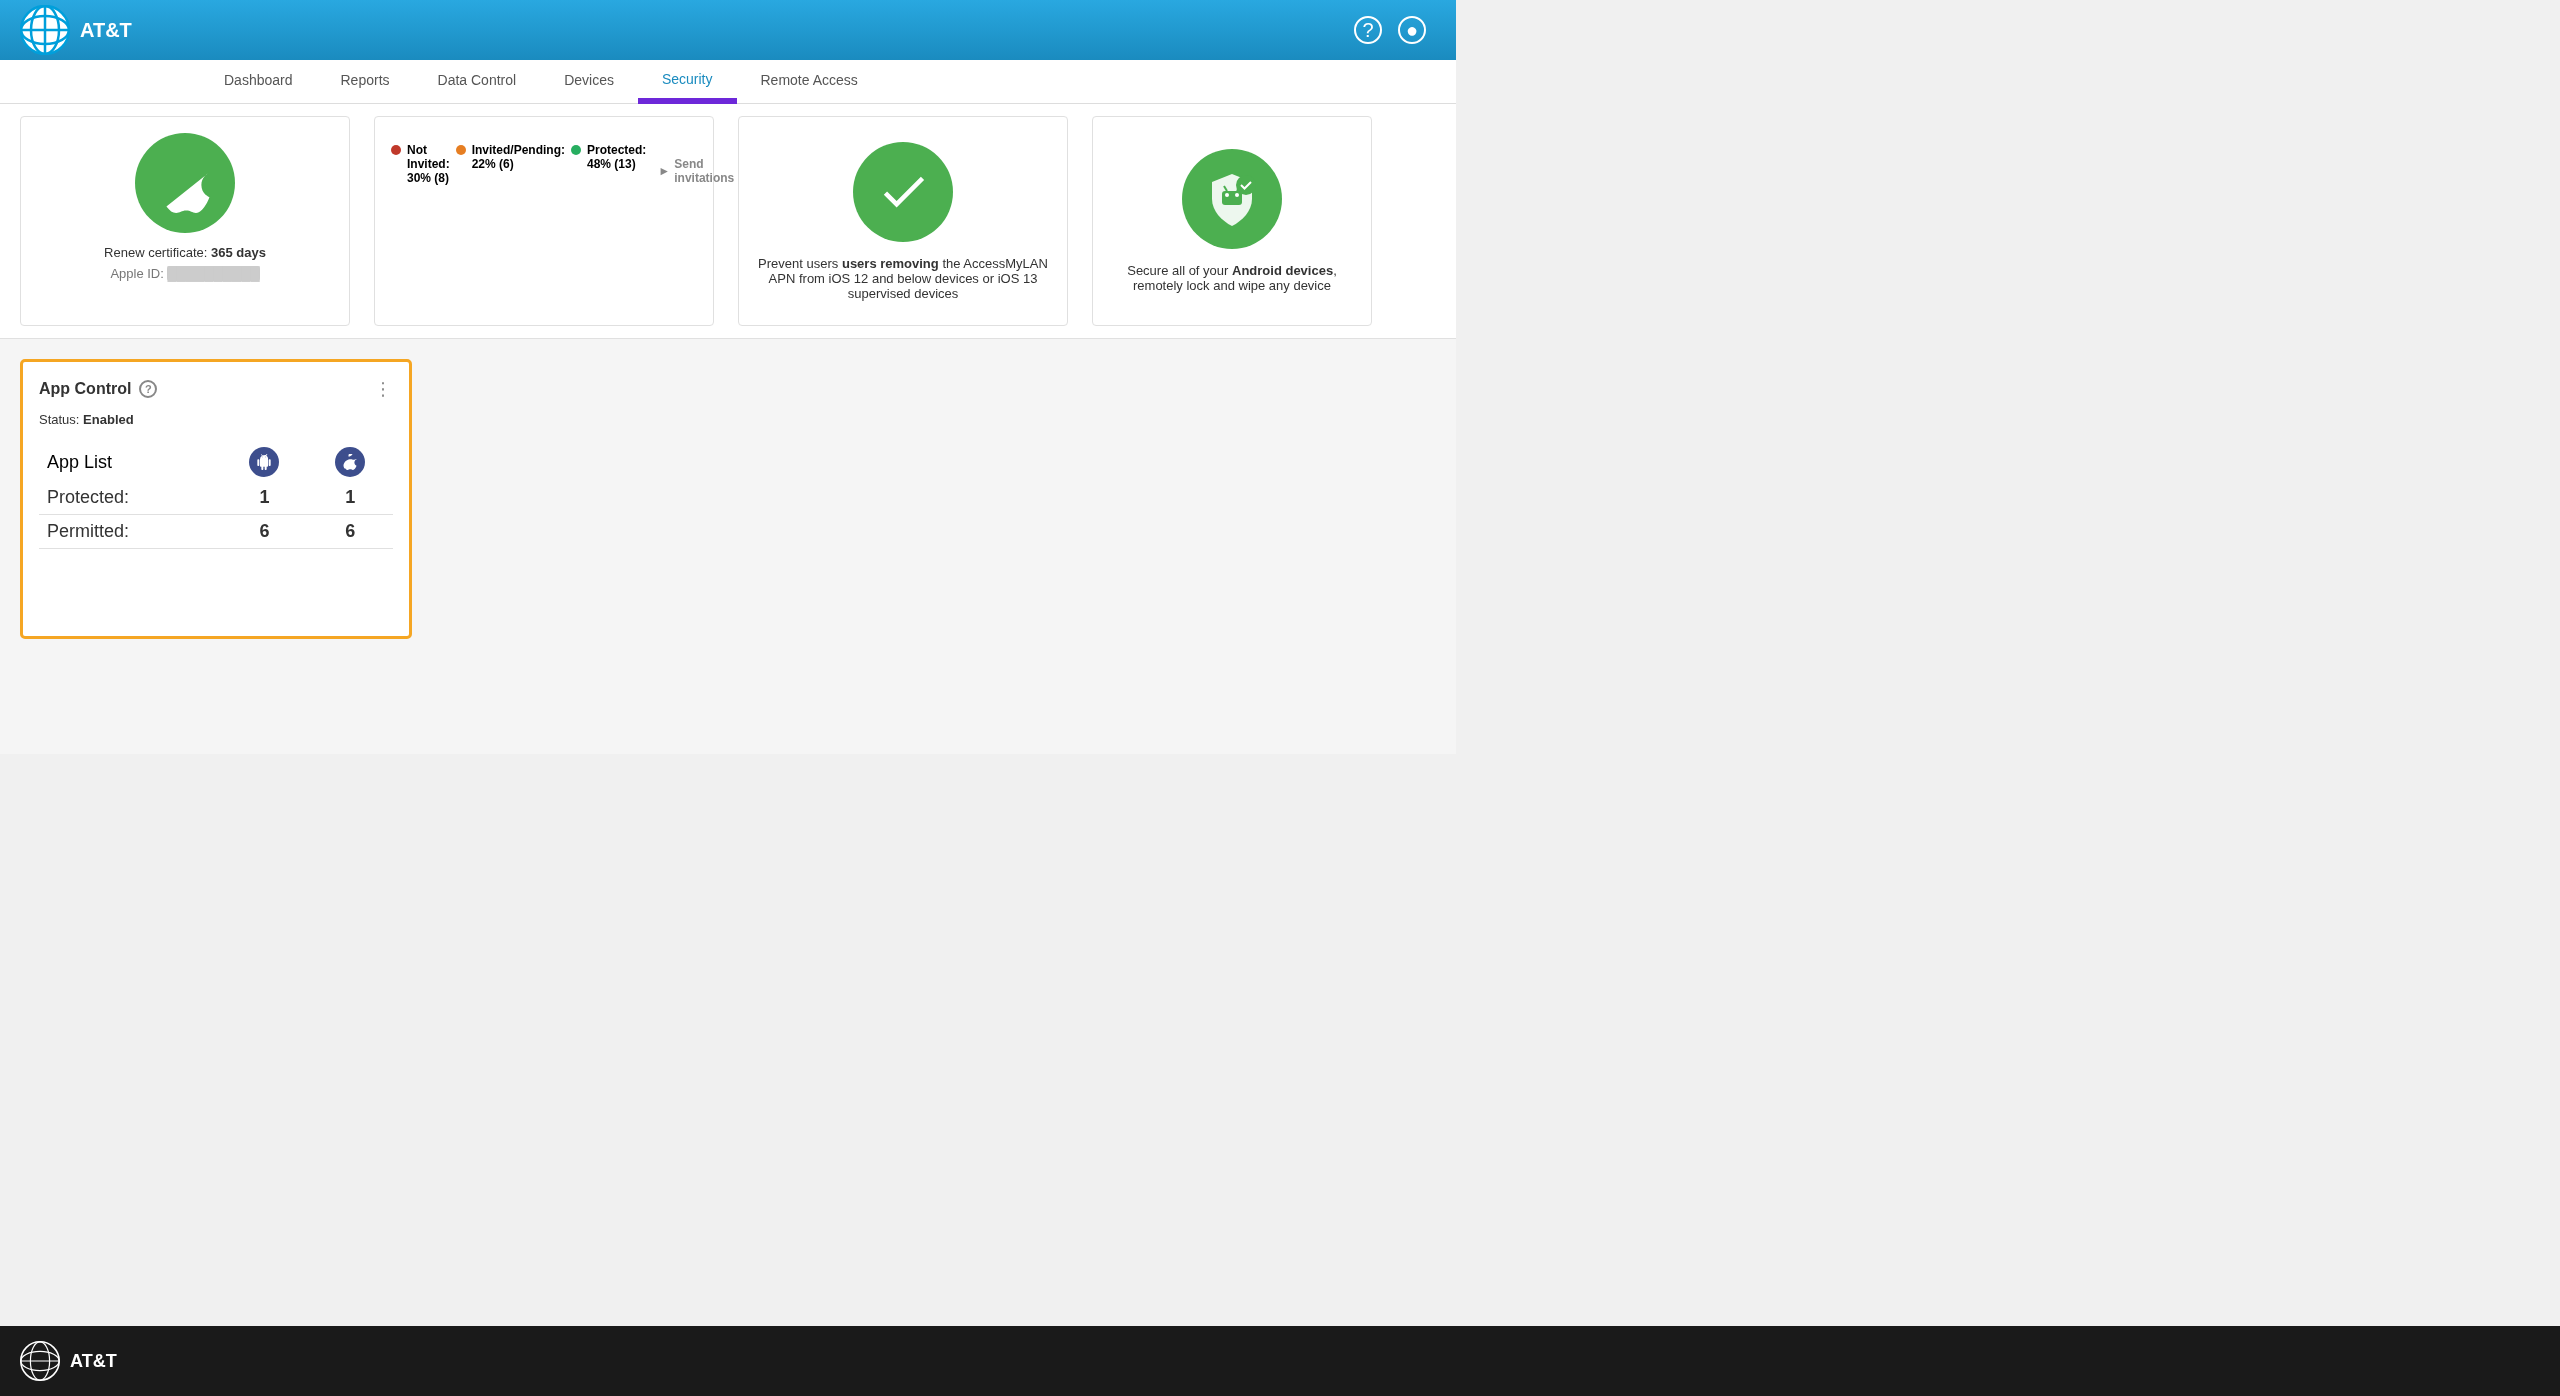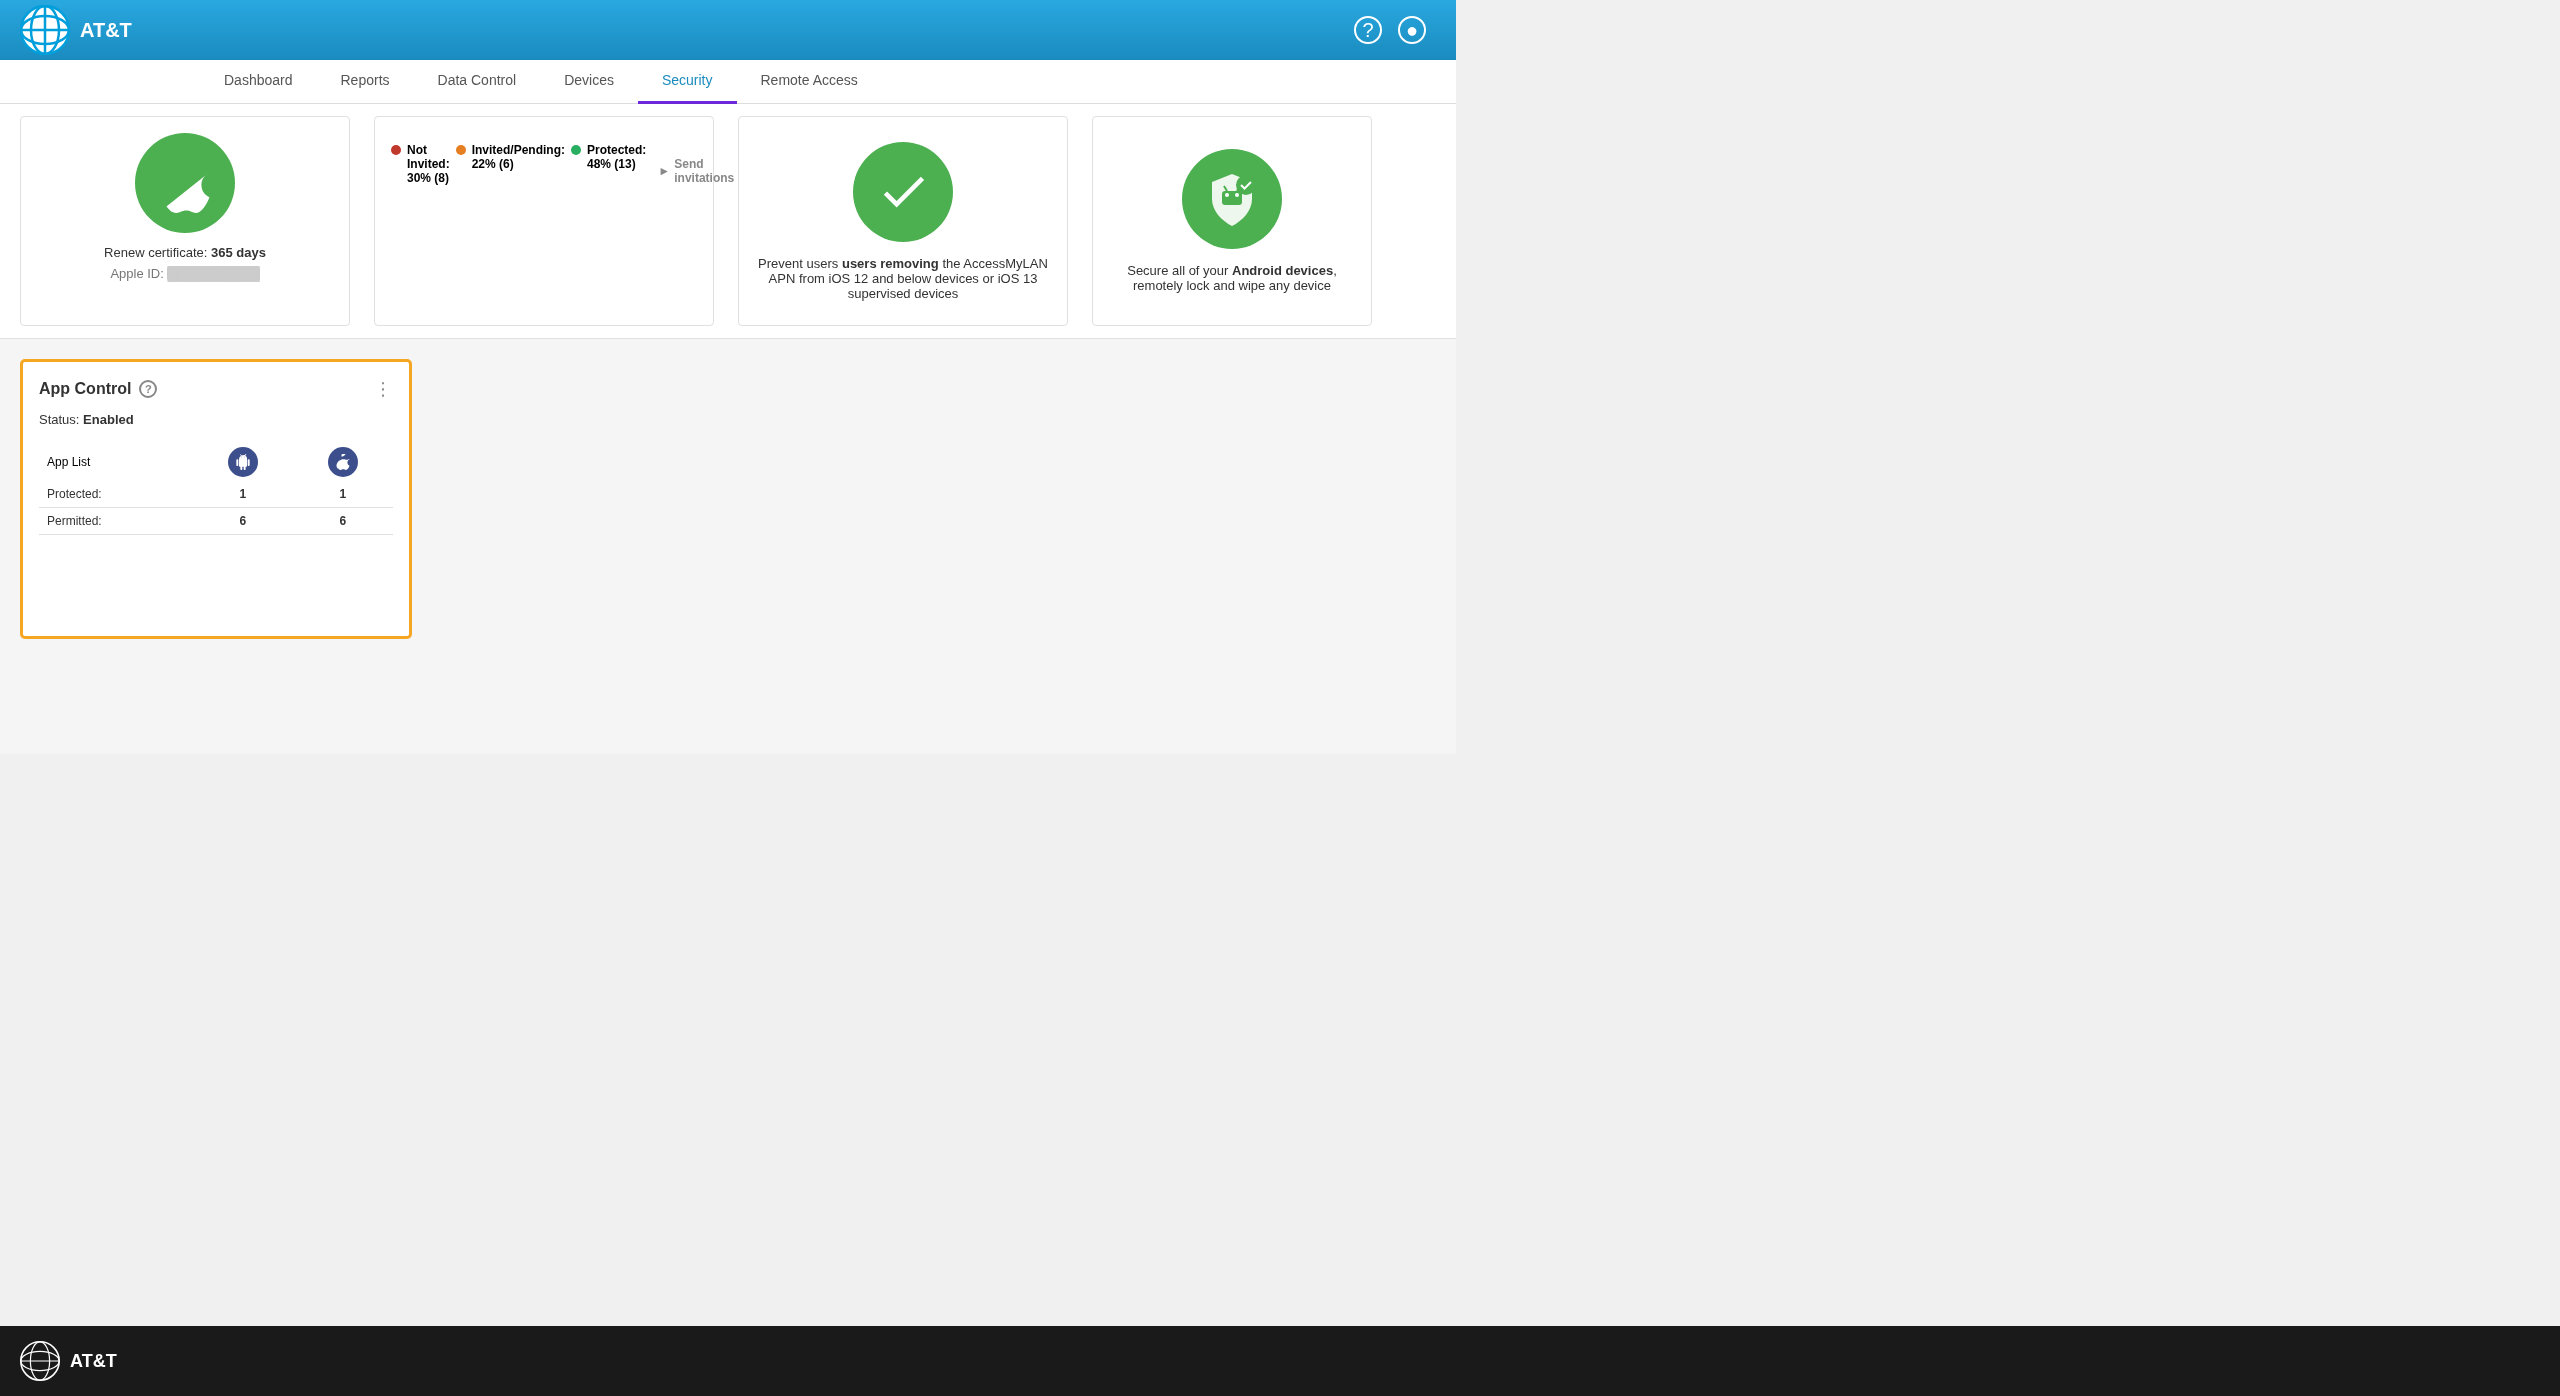--- a/index.html
+++ b/index.html
@@ -66,21 +66,21 @@
       color: #555;
       cursor: pointer;
       height: 44px;
       display: flex;
       align-items: center;
       border-bottom: 3px solid transparent;
       text-decoration: none;
     }
     .nav-item.active {
       color: #1a8bbf;
-      border-bottom: 3px solid #6d28d9;
+      border-bottom: 6px solid #6d28d9;
       font-weight: 500;
     }
 
     
     .main {
       background: #f5f5f5;
       padding: 0;
       min-height: 650px;
     }
 
@@ -251,21 +251,21 @@
       font-size: 13px;
       color: #333;
       margin-bottom: 16px;
     }
     .status-row strong { font-weight: bold; }
 
     
     .app-list-table {
       width: 100%;
       border-collapse: collapse;
-      font-size: 12px;
+      font-size: 18px;
     }
     .app-list-table th {
       text-align: center;
       padding: 4px 8px;
       font-weight: normal;
     }
     .app-list-table td {
       padding: 6px 8px;
       border-bottom: 1px solid #e0e0e0;
       color: #333;

